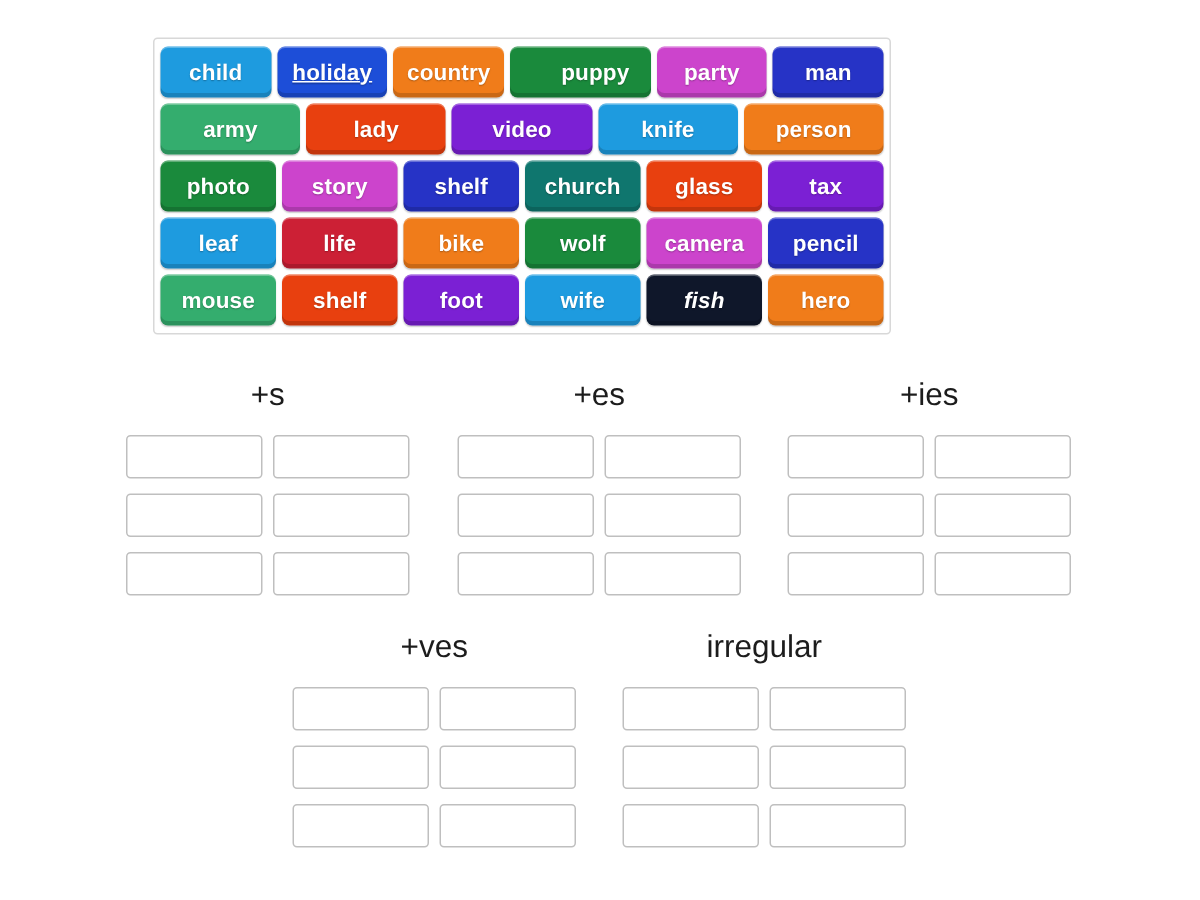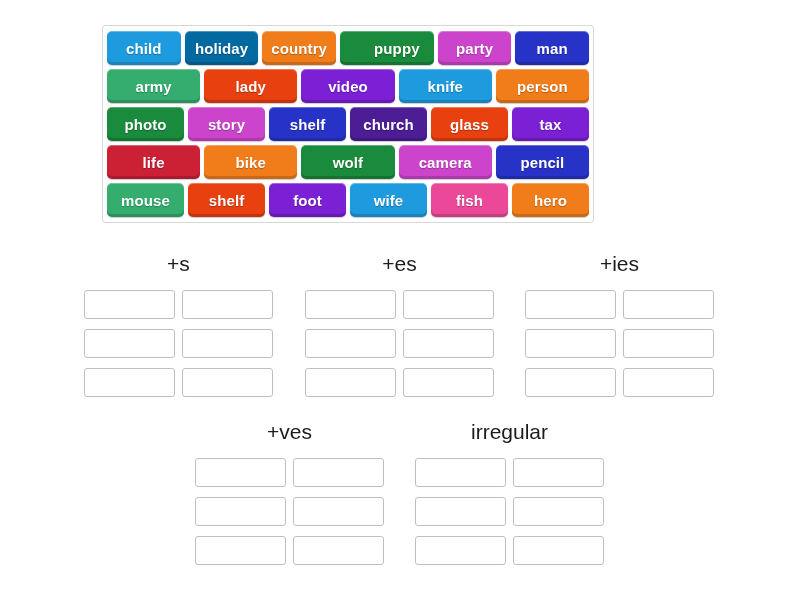--- a/index.html
+++ b/index.html
@@ -95,54 +95,55 @@
   
   #group-ves    { left: 195px; top: 420px; }
   #group-irregular { left: 415px; top: 420px; }
 </style>
 </head>
 <body>
 
 <div id="tile-bank">
     <div class="tile-row">
       <div class="tile" style="background: rgb(30, 155, 223);">child</div>
-      <div class="tile" style="background: #0369a1;">holiday</div>
+      <div class="tile" style="background: #1d4ed8; text-decoration: underline;">holiday</div>
       <div class="tile" style="background: rgb(240, 124, 26);">country</div>
       <div class="tile" style="background: rgb(26, 138, 60); padding-left: 20px;">puppy</div>
       <div class="tile" style="background: rgb(204, 68, 204);">party</div>
       <div class="tile" style="background: rgb(38, 51, 198);">man</div>
     </div>
     <div class="tile-row">
       <div class="tile" style="background: rgb(52, 173, 110);">army</div>
       <div class="tile" style="background: rgb(232, 64, 15);">lady</div>
       <div class="tile" style="background: rgb(123, 32, 212);">video</div>
       <div class="tile" style="background: rgb(30, 155, 223);">knife</div>
       <div class="tile" style="background: rgb(240, 124, 26);">person</div>
     </div>
     <div class="tile-row">
       <div class="tile" style="background: rgb(26, 138, 60);">photo</div>
       <div class="tile" style="background: rgb(204, 68, 204);">story</div>
       <div class="tile" style="background: rgb(38, 51, 198);">shelf</div>
-      <div class="tile" style="background: #4c1d95;">church</div>
+      <div class="tile" style="background: #0f766e;">church</div>
       <div class="tile" style="background: rgb(232, 64, 15); text-align: center;">glass</div>
       <div class="tile" style="background: rgb(123, 32, 212);">tax</div>
     </div>
     <div class="tile-row">
+      <div class="tile" style="background: rgb(30, 155, 223);">leaf</div>
       <div class="tile" style="background: rgb(204, 32, 53);">life</div>
       <div class="tile" style="background: rgb(240, 124, 26);">bike</div>
       <div class="tile" style="background: rgb(26, 138, 60);">wolf</div>
       <div class="tile" style="background: rgb(204, 68, 204);">camera</div>
       <div class="tile" style="background: rgb(38, 51, 198);">pencil</div>
     </div>
     <div class="tile-row">
       <div class="tile" style="background: rgb(52, 173, 110);">mouse</div>
       <div class="tile" style="background: rgb(232, 64, 15);">shelf</div>
       <div class="tile" style="background: rgb(123, 32, 212);">foot</div>
       <div class="tile" style="background: rgb(30, 155, 223);">wife</div>
-      <div class="tile" style="background: #ec4899;">fish</div>
+      <div class="tile" style="background: #0f172a; font-style: italic;">fish</div>
       <div class="tile" style="background: rgb(240, 124, 26);">hero</div>
     </div>
   </div>
 
 <div class="cat-group" id="group-s">
   <div class="cat-title">+s</div>
   <div class="slot-grid">
       <div class="slot-row">
         <div class="slot"></div>
         <div class="slot"></div>

